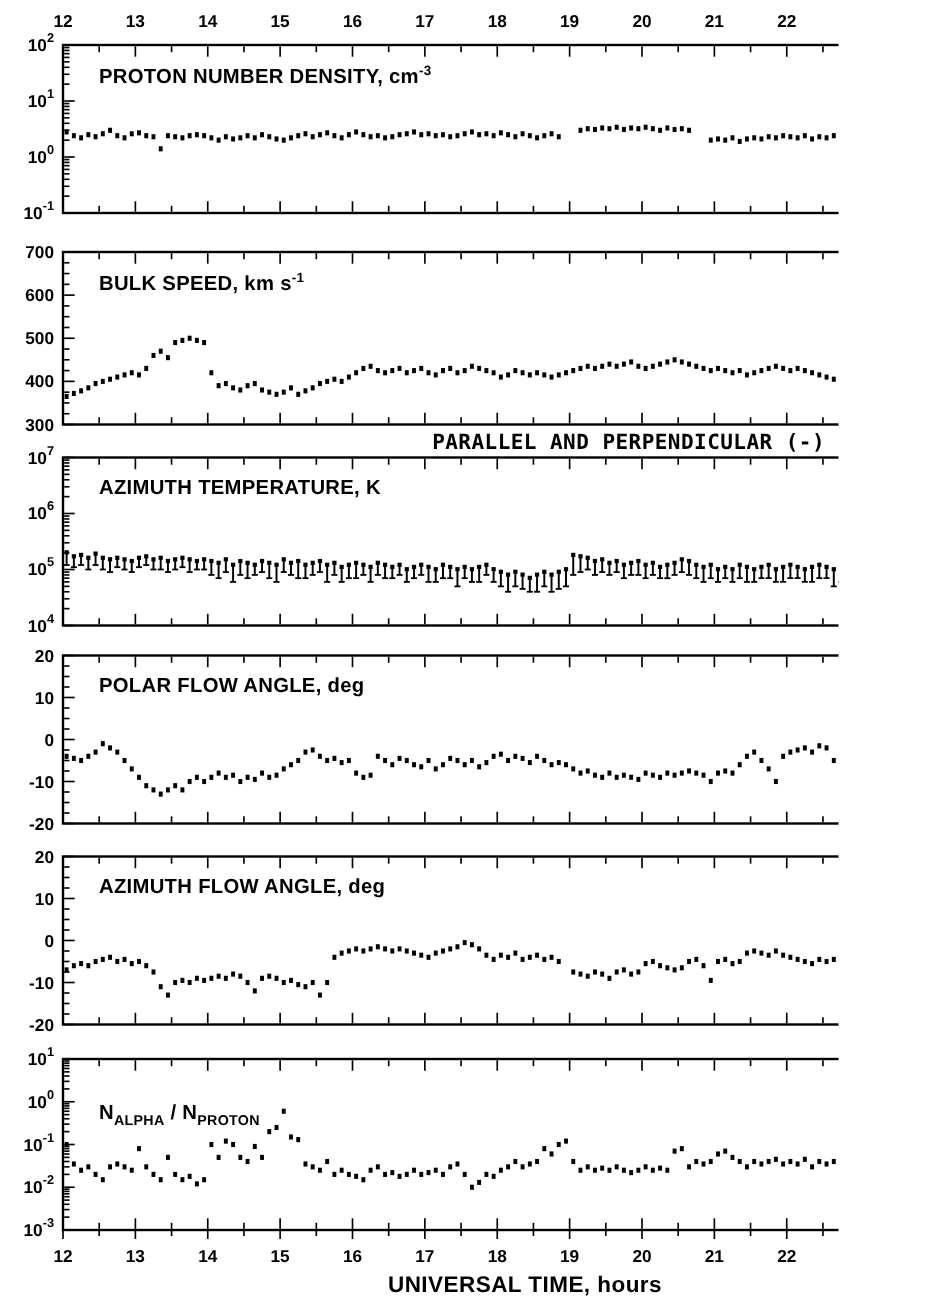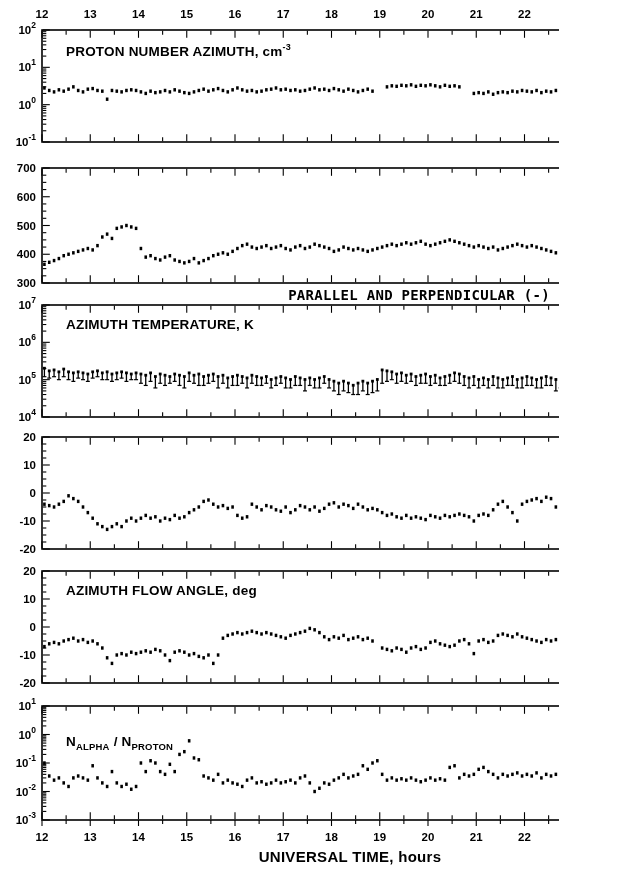--- a/index.html
+++ b/index.html
@@ -1596,27 +1596,29 @@
       <rect x="554.5625000000001" y="772.641290247153" width="2.6" height="3.4" fill="#000000"></rect>
       <rect x="559.3875" y="776.2020442404896" width="2.6" height="3.4" fill="#000000"></rect>
       <rect x="564.2125000000001" y="781.2206451235764" width="2.6" height="3.4" fill="#000000"></rect>
       <rect x="569.0375000000003" y="761.3" width="2.6" height="3.4" fill="#000000"></rect>
       <rect x="573.8625000000001" y="762.6040884809792" width="2.6" height="3.4" fill="#000000"></rect>
       <rect x="578.6875000000001" y="781.2206451235764" width="2.6" height="3.4" fill="#000000"></rect>
       <rect x="583.5125" y="778.4587097528469" width="2.6" height="3.4" fill="#000000"></rect>
       <rect x="588.3375000000001" y="774.2940607360171" width="2.6" height="3.4" fill="#000000"></rect>
     </svg>
 
-  <div class="ptitle" style="left:66px;top:42px"><span>PROTON NUMBER AZIMUTH, cm</span><sup>-3</sup></div>
+  <div class="ptitle" style="left:66px;top:42px"><span>PROTON NUMBER DENSITY, cm</span><sup>-3</sup></div>
 
 
+  <div class="ptitle" style="left:66px;top:180px"><span>BULK SPEED, km s</span><sup>-1</sup></div>
 
   <div class="ann">PARALLEL AND PERPENDICULAR (-)</div>
 
   <div class="ptitle" style="left:66px;top:317px"><span>AZIMUTH TEMPERATURE, K</span></div>
 
+  <div class="ptitle" style="left:66px;top:449px"><span>POLAR FLOW ANGLE, deg</span></div>
 
   <div class="ptitle" style="left:66px;top:583px"><span>AZIMUTH FLOW ANGLE, deg</span></div>
 
   <div class="ptitle" style="left:66px;top:734px"><span>N</span><sub>ALPHA</sub><span> / N</span><sub>PROTON</sub></div>
 
   <div class="xl">UNIVERSAL TIME, hours</div>
 </div>
 
 </body></html>

